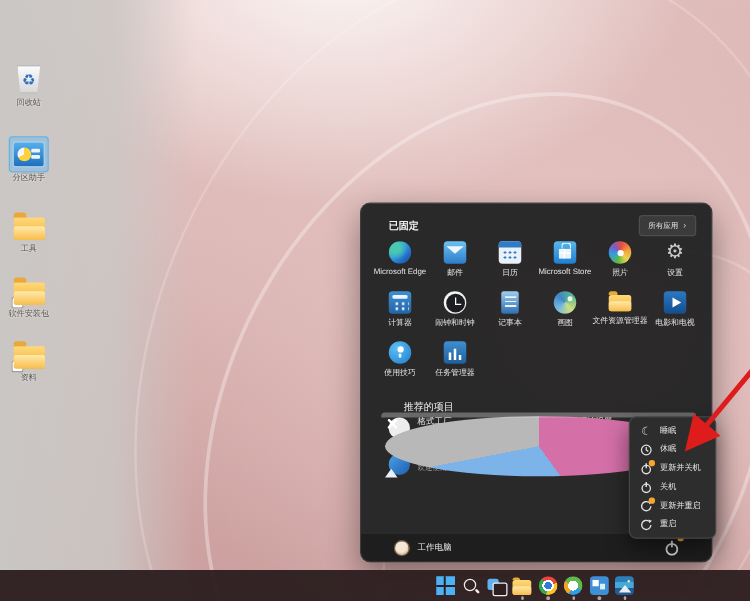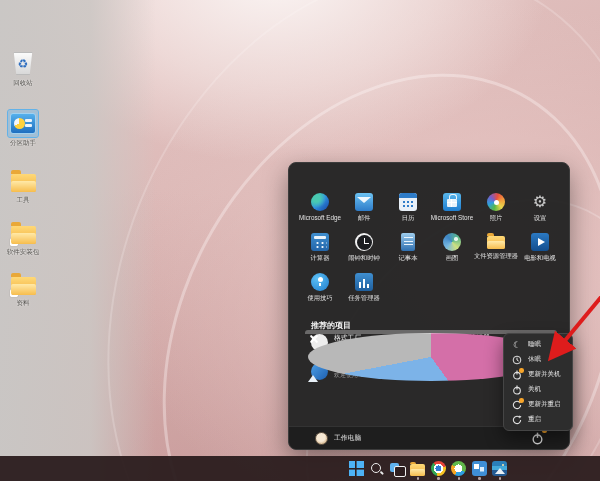--- a/index.html
+++ b/index.html
@@ -57,21 +57,21 @@
   .pin-title { font-size:8px; font-weight:bold; color:#f2f2f2; }
   .all-apps-btn { display:flex; align-items:center; gap:4px; font-size:6px; color:#e6e6e6;
     background:#3b3b3b; border:1px solid #4d4d4d; border-radius:3px; padding:3px 7px; cursor:pointer; }
   .all-apps-btn .chev { font-size:7px; line-height:6px; color:#cfcfcf; }
 
   .app-grid { position:absolute; top:27px; left:9px; width:264px; display:grid;
     grid-template-columns:repeat(6, 44px); justify-content:center; }
   .tile { height:40px; display:flex; flex-direction:column; align-items:center; justify-content:flex-start; padding-top:3px; gap:3px; cursor:pointer; border-radius:4px; }
   .tile .tlbl { font-size:6.3px; color:#e4e4e4; white-space:nowrap; }
 
-  .rec-title { position:absolute; top:157px; left:22px; font-size:8px; font-weight:bold; color:#f2f2f2;text-align:right; }
+  .rec-title { position:absolute; top:157px; left:34px; font-size:8px; font-weight:normal; color:#f2f2f2;text-align:right; }
   .rec-grid { position:absolute; top:167px; left:16px; width:252px; display:grid;
     grid-template-columns:122px 122px; row-gap:4px; }
   .rec-item { display:flex; align-items:center; gap:6px; padding:4px 6px; border-radius:4px; cursor:pointer; }
   .rec-item .rt { font-size:6.8px; color:#f0f0f0; line-height:1.3; }
   .rec-item .rs { font-size:6px; color:#9a9a9a; line-height:1.3; }
 
   .menu-bottom { position:absolute; left:0; right:0; bottom:0; height:23px; background:#1e1e1e;
     border-top:1px solid #333; border-radius:0 0 8px 8px; display:flex; align-items:center;
     justify-content:space-between; padding:0 24px 0 26px; }
   .user-chip { display:flex; align-items:center; gap:6px; cursor:pointer; }
@@ -225,20 +225,27 @@
   <div class="dicon" style="top:270px;">
     <div class="art">
         <div class="folder-lg">
           <span class="shortcut-badge">↗</span>
         </div>
       </div>
     <div class="lbl">资料</div>
   </div>
 
   <div class="start-menu">
+    <div class="pin-header">
+      <span class="pin-title">已固定</span>
+      <span class="all-apps-btn">
+        <span>所有应用</span>
+        <span class="chev">›</span>
+      </span>
+    </div>
 
     <div class="app-grid">
       <div class="tile">
           <div class="ic ic-edge"></div>
           <div class="tlbl">Microsoft Edge</div>
         </div>
       <div class="tile">
           <div class="ic ic-mail"></div>
           <div class="tlbl">邮件</div>
         </div>

